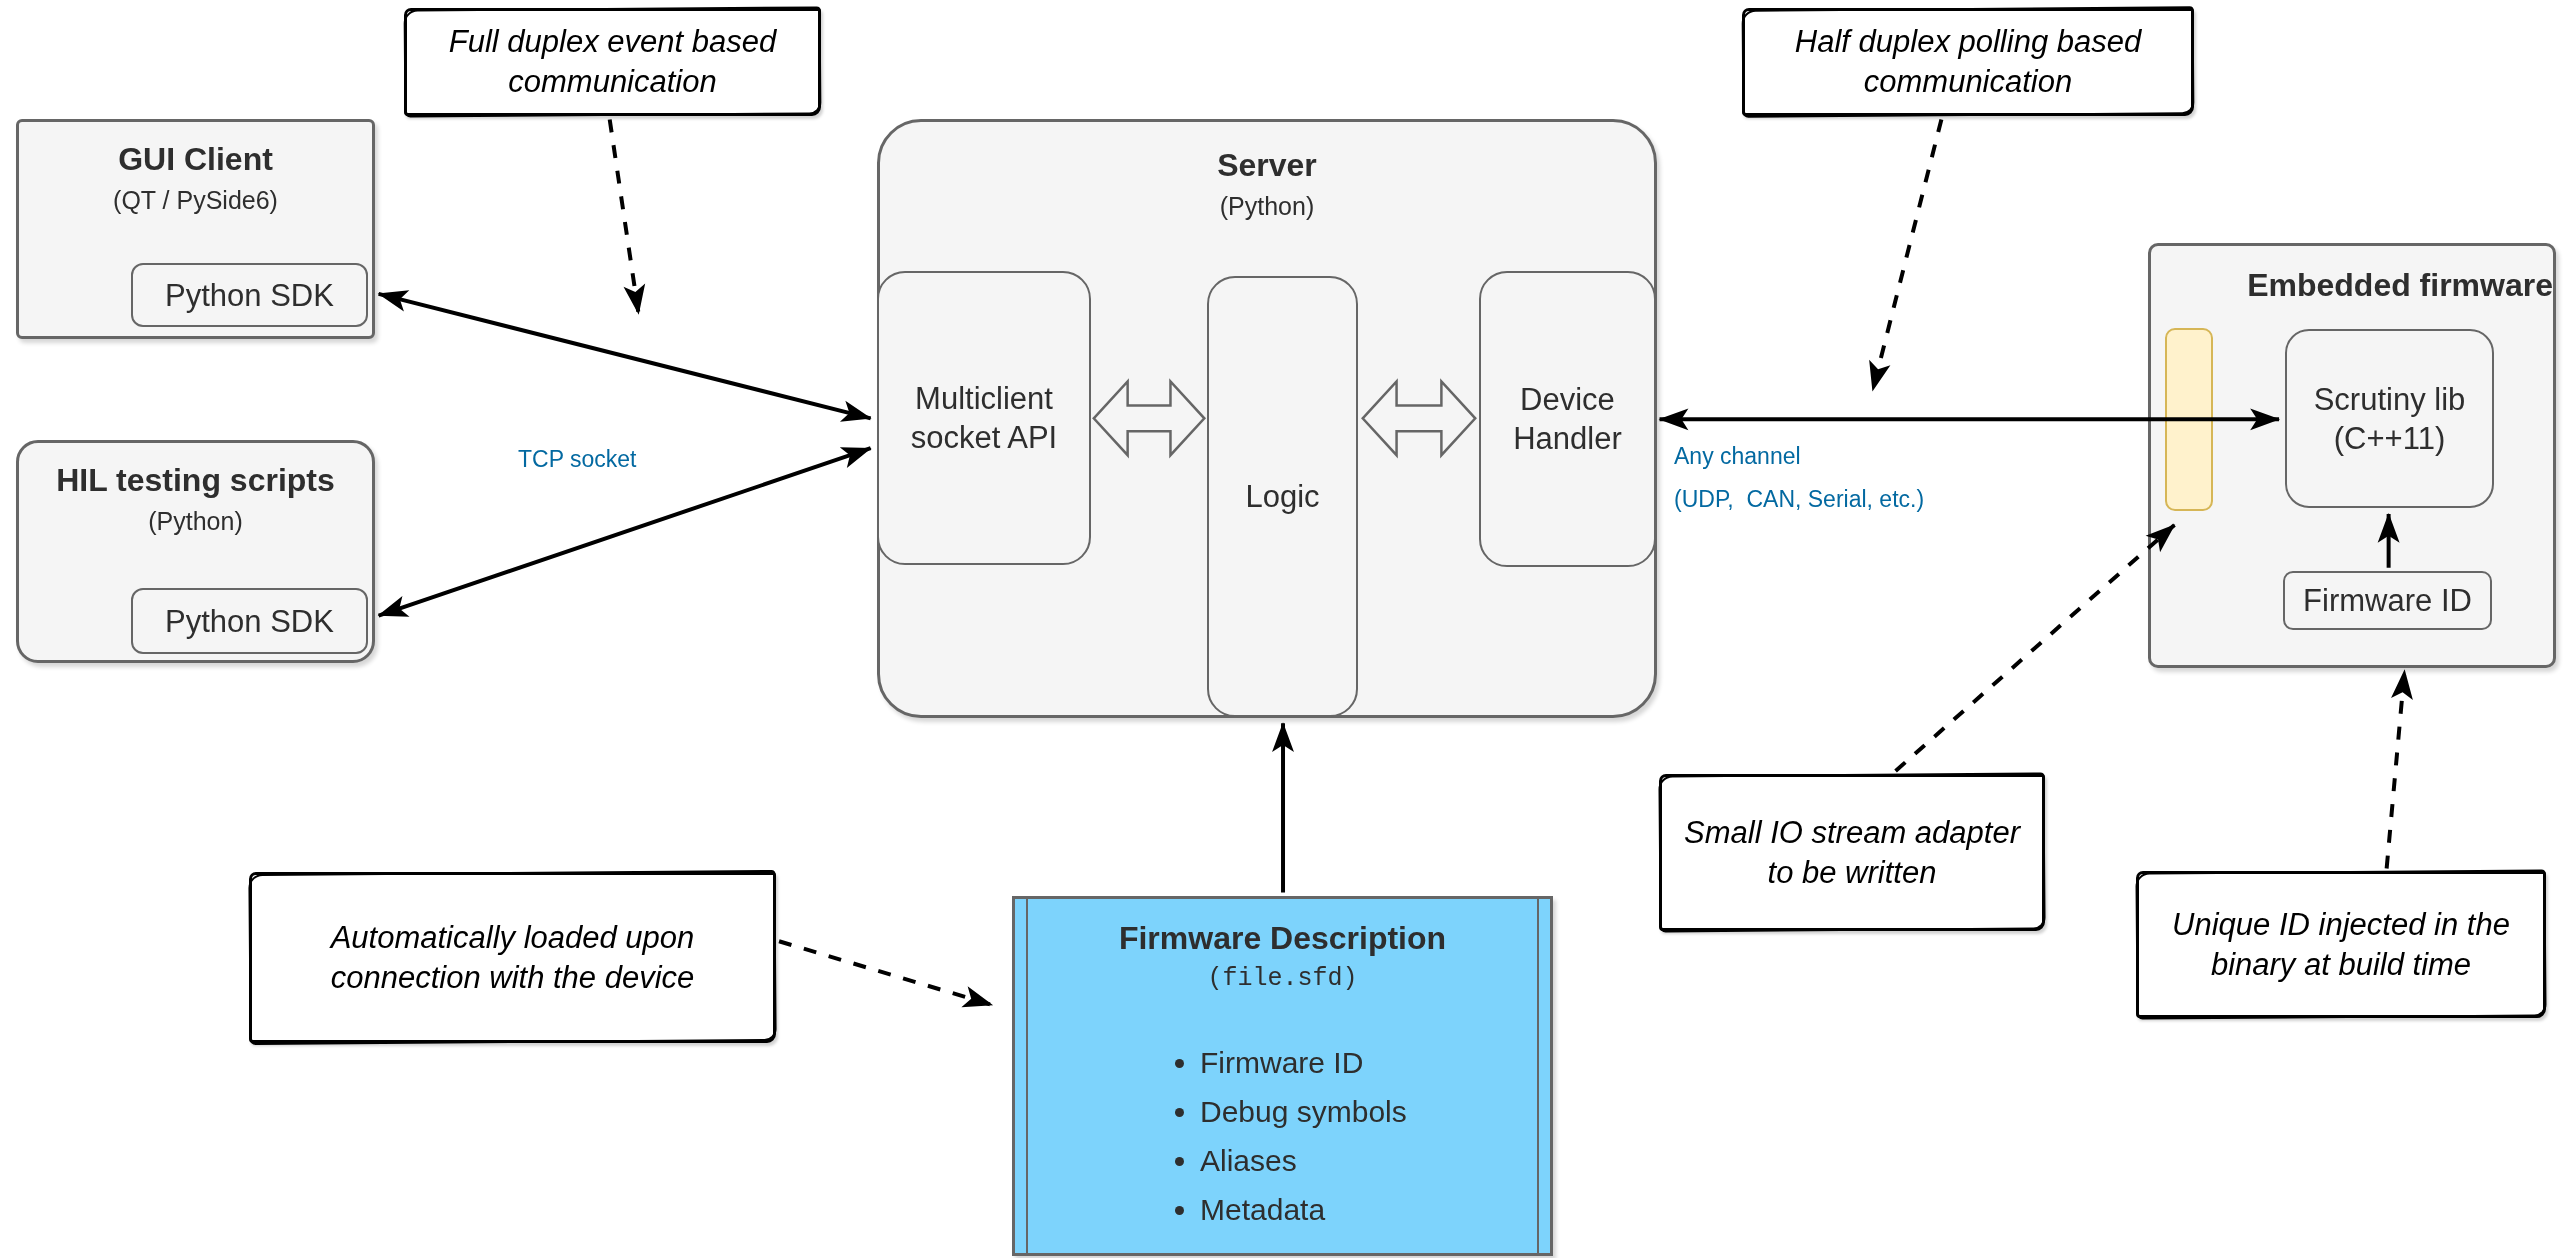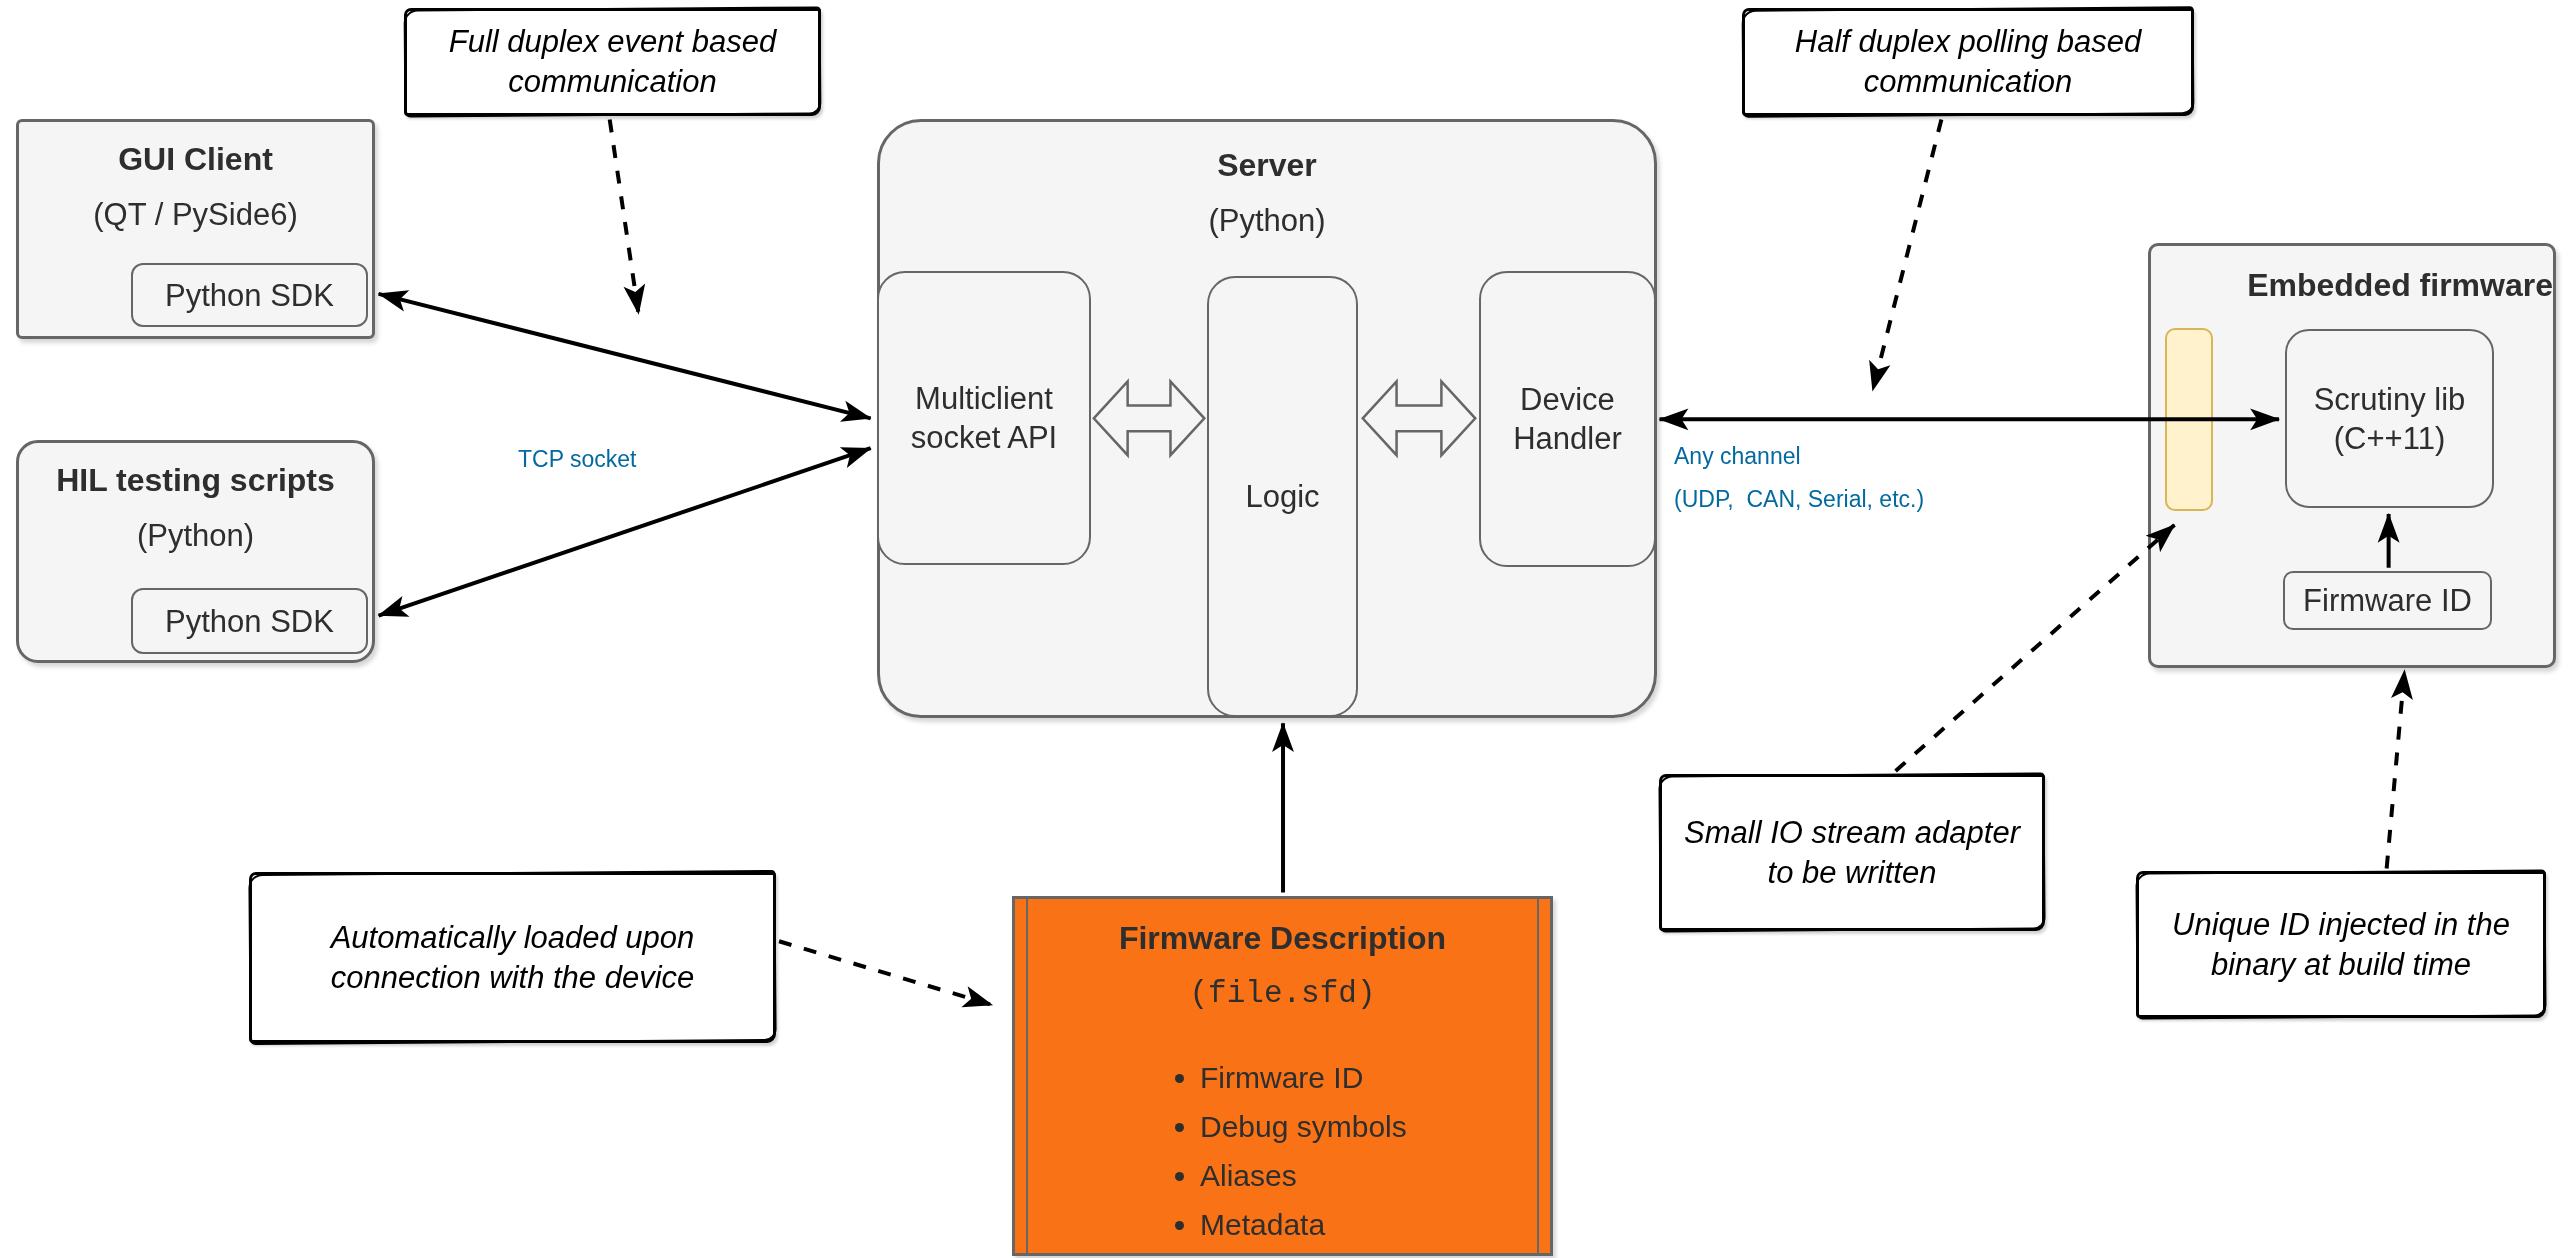--- a/index.html
+++ b/index.html
@@ -6,29 +6,29 @@
   .stage{position:relative;width:2576px;height:1258px;background:#ffffff;
          font-family:"Liberation Sans",sans-serif;color:#2e2e2e;overflow:hidden;}
 
   
   .node{position:absolute;background:#f5f5f5;border:3px solid #666;box-sizing:border-box;
         box-shadow:3px 4px 4px rgba(0,0,0,0.16);}
   .node.inner{border-width:2.5px;box-shadow:none;}
   .center{display:flex;align-items:center;justify-content:center;text-align:center;}
   .col{display:flex;flex-direction:column;align-items:center;text-align:center;}
   .node-title{font-weight:bold;font-size:32px;line-height:42px;}
-  .node-sub{font-size:31px;line-height:40px;margin-top:15px;}
+  .node-sub{font-size:25px;line-height:40px;}
   .node-label{font-size:31px;line-height:39px;}
 
   
   .highlight{position:absolute;background:#fff2cc;border:2.5px solid #d6b656;border-radius:10px;
              box-sizing:border-box;}
 
   
-  .process{position:absolute;background:#f97316;border:3px solid #666;box-sizing:border-box;
+  .process{position:absolute;background:#7dd3fc;border:3px solid #666;box-sizing:border-box;
            box-shadow:3px 4px 4px rgba(0,0,0,0.16);}
   .process::before,.process::after{content:"";position:absolute;top:0;bottom:0;width:2px;background:#666;}
   .process::before{left:11px;}
   .process::after{right:11px;}
   .process .bullets{margin:46px 0 0 149px;padding:0 0 0 36px;text-align:left;}
   .process .bullets li{font-size:30px;line-height:36px;margin-bottom:13px;}
 
   
   .annotation{position:absolute;background:#fff;border:3.5px solid #000;box-sizing:border-box;
               display:flex;align-items:center;justify-content:center;text-align:center;

